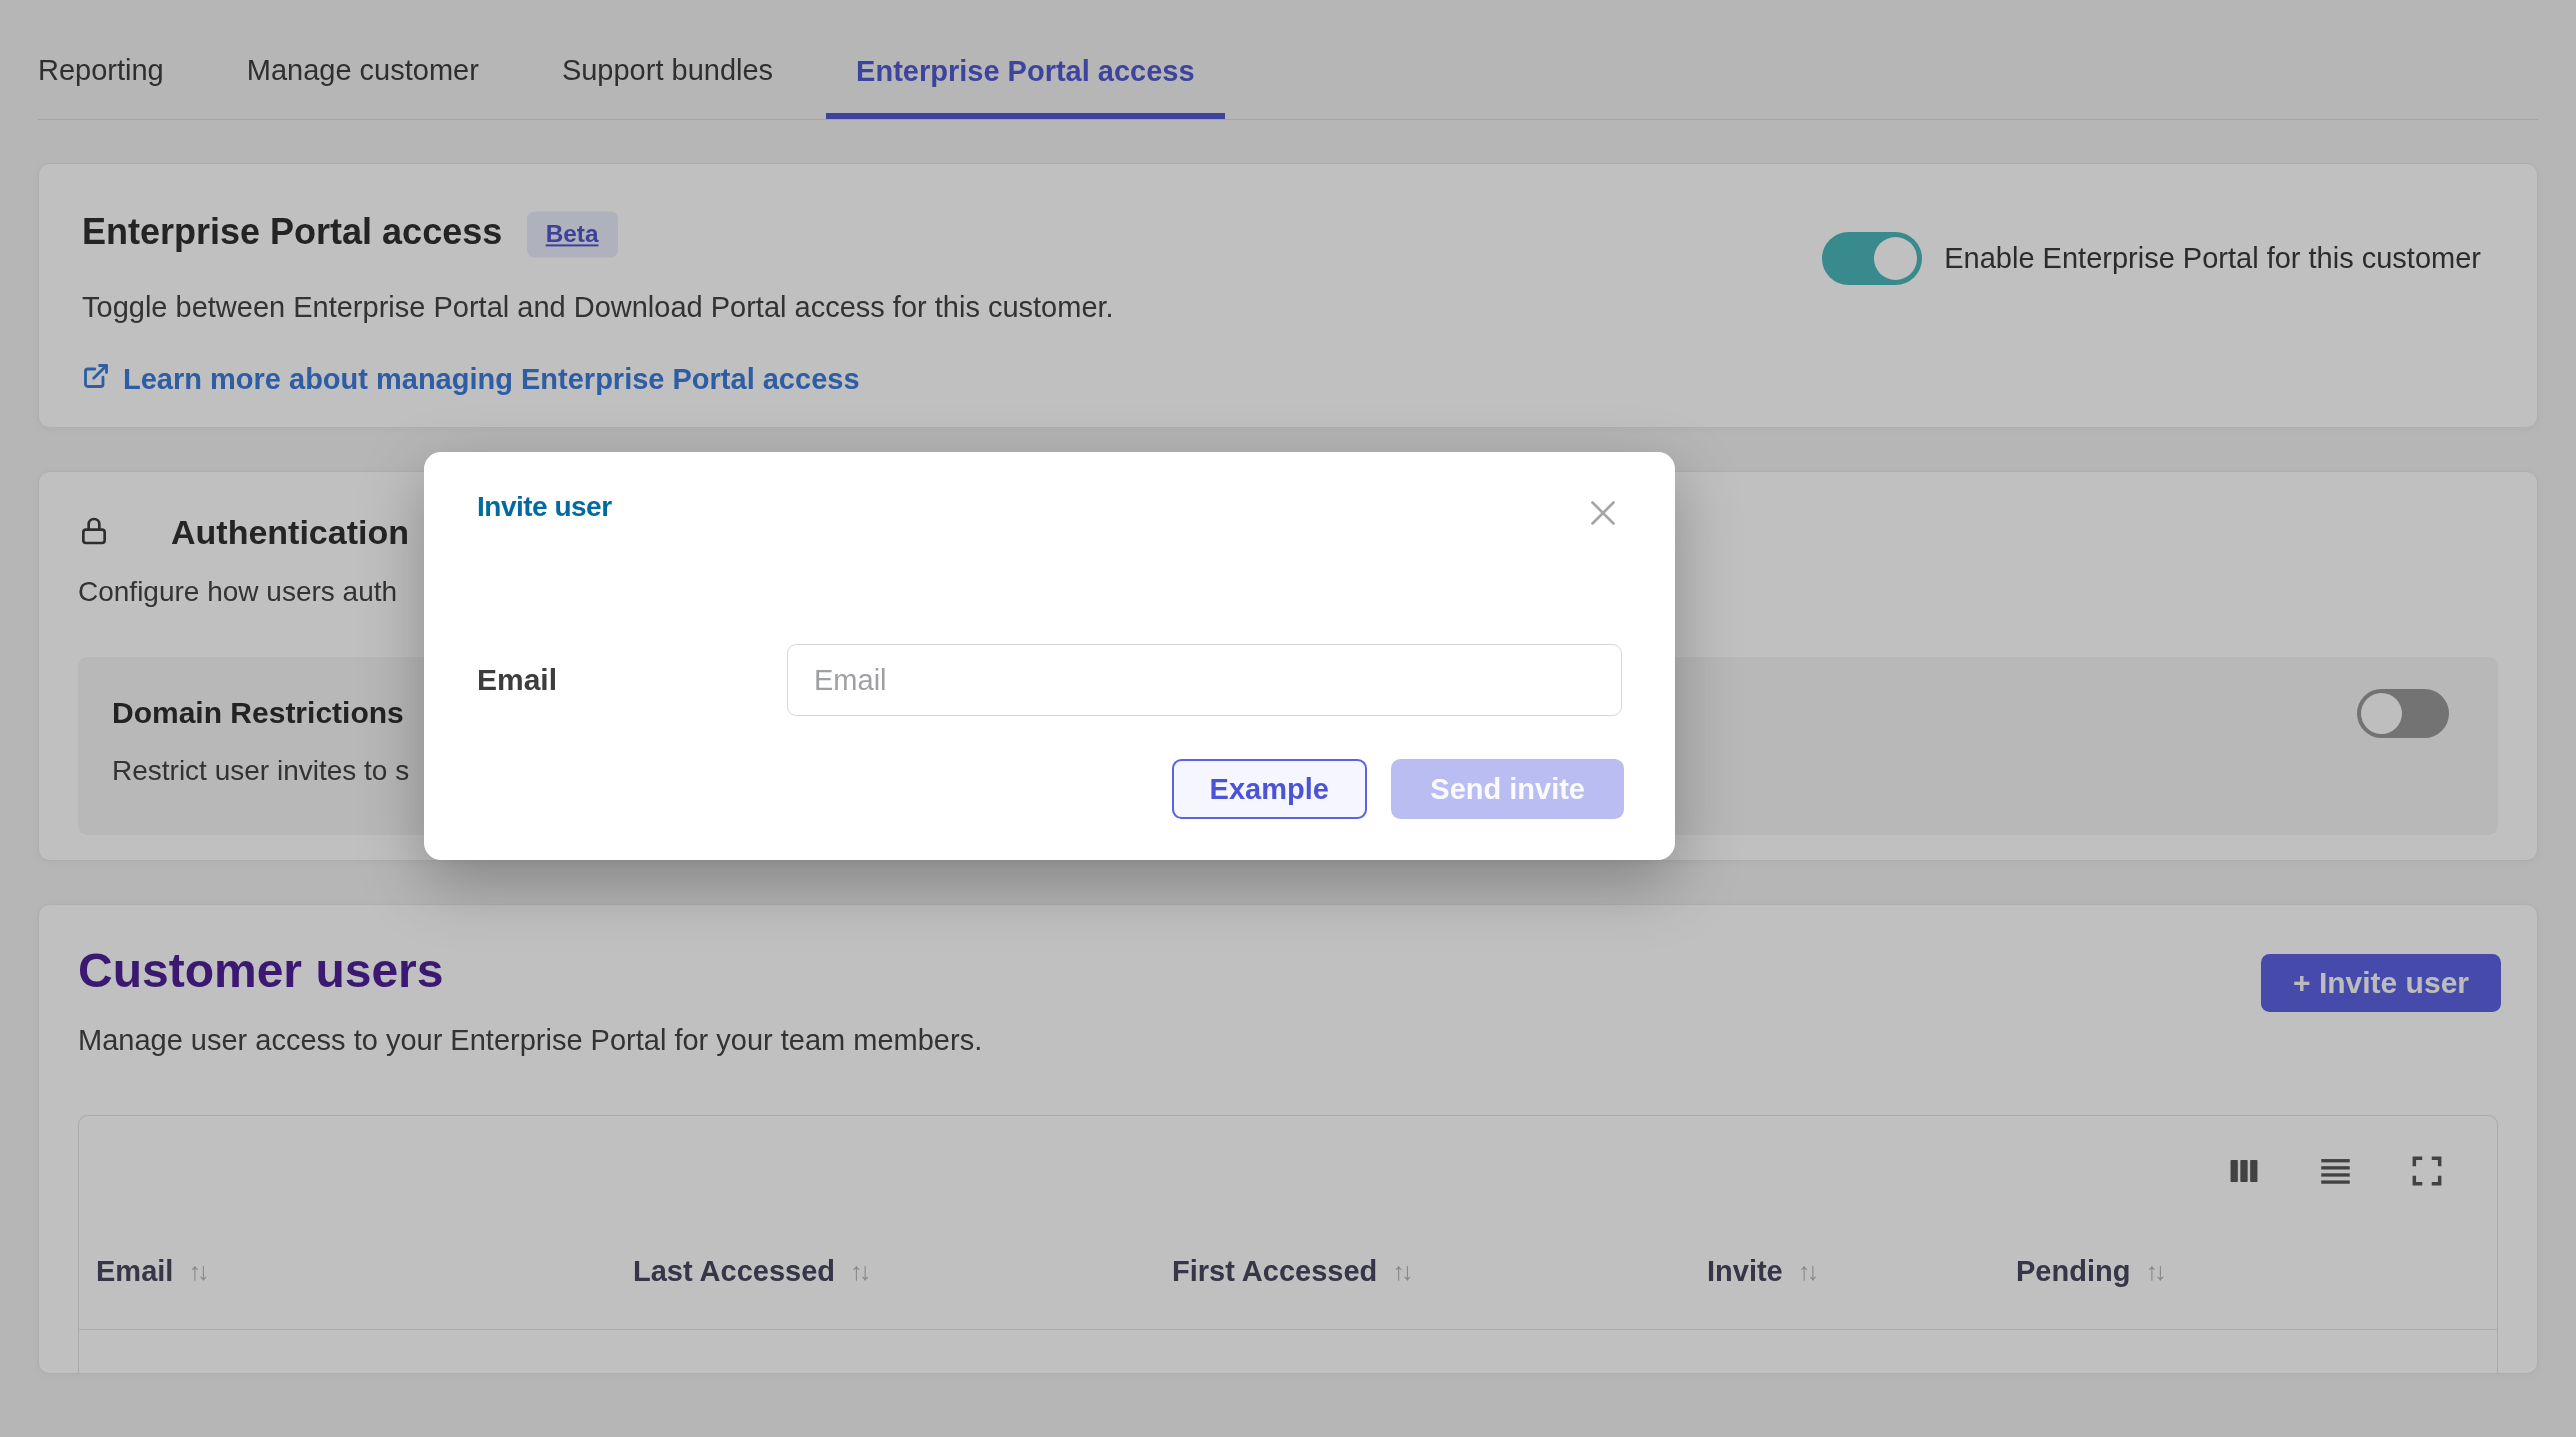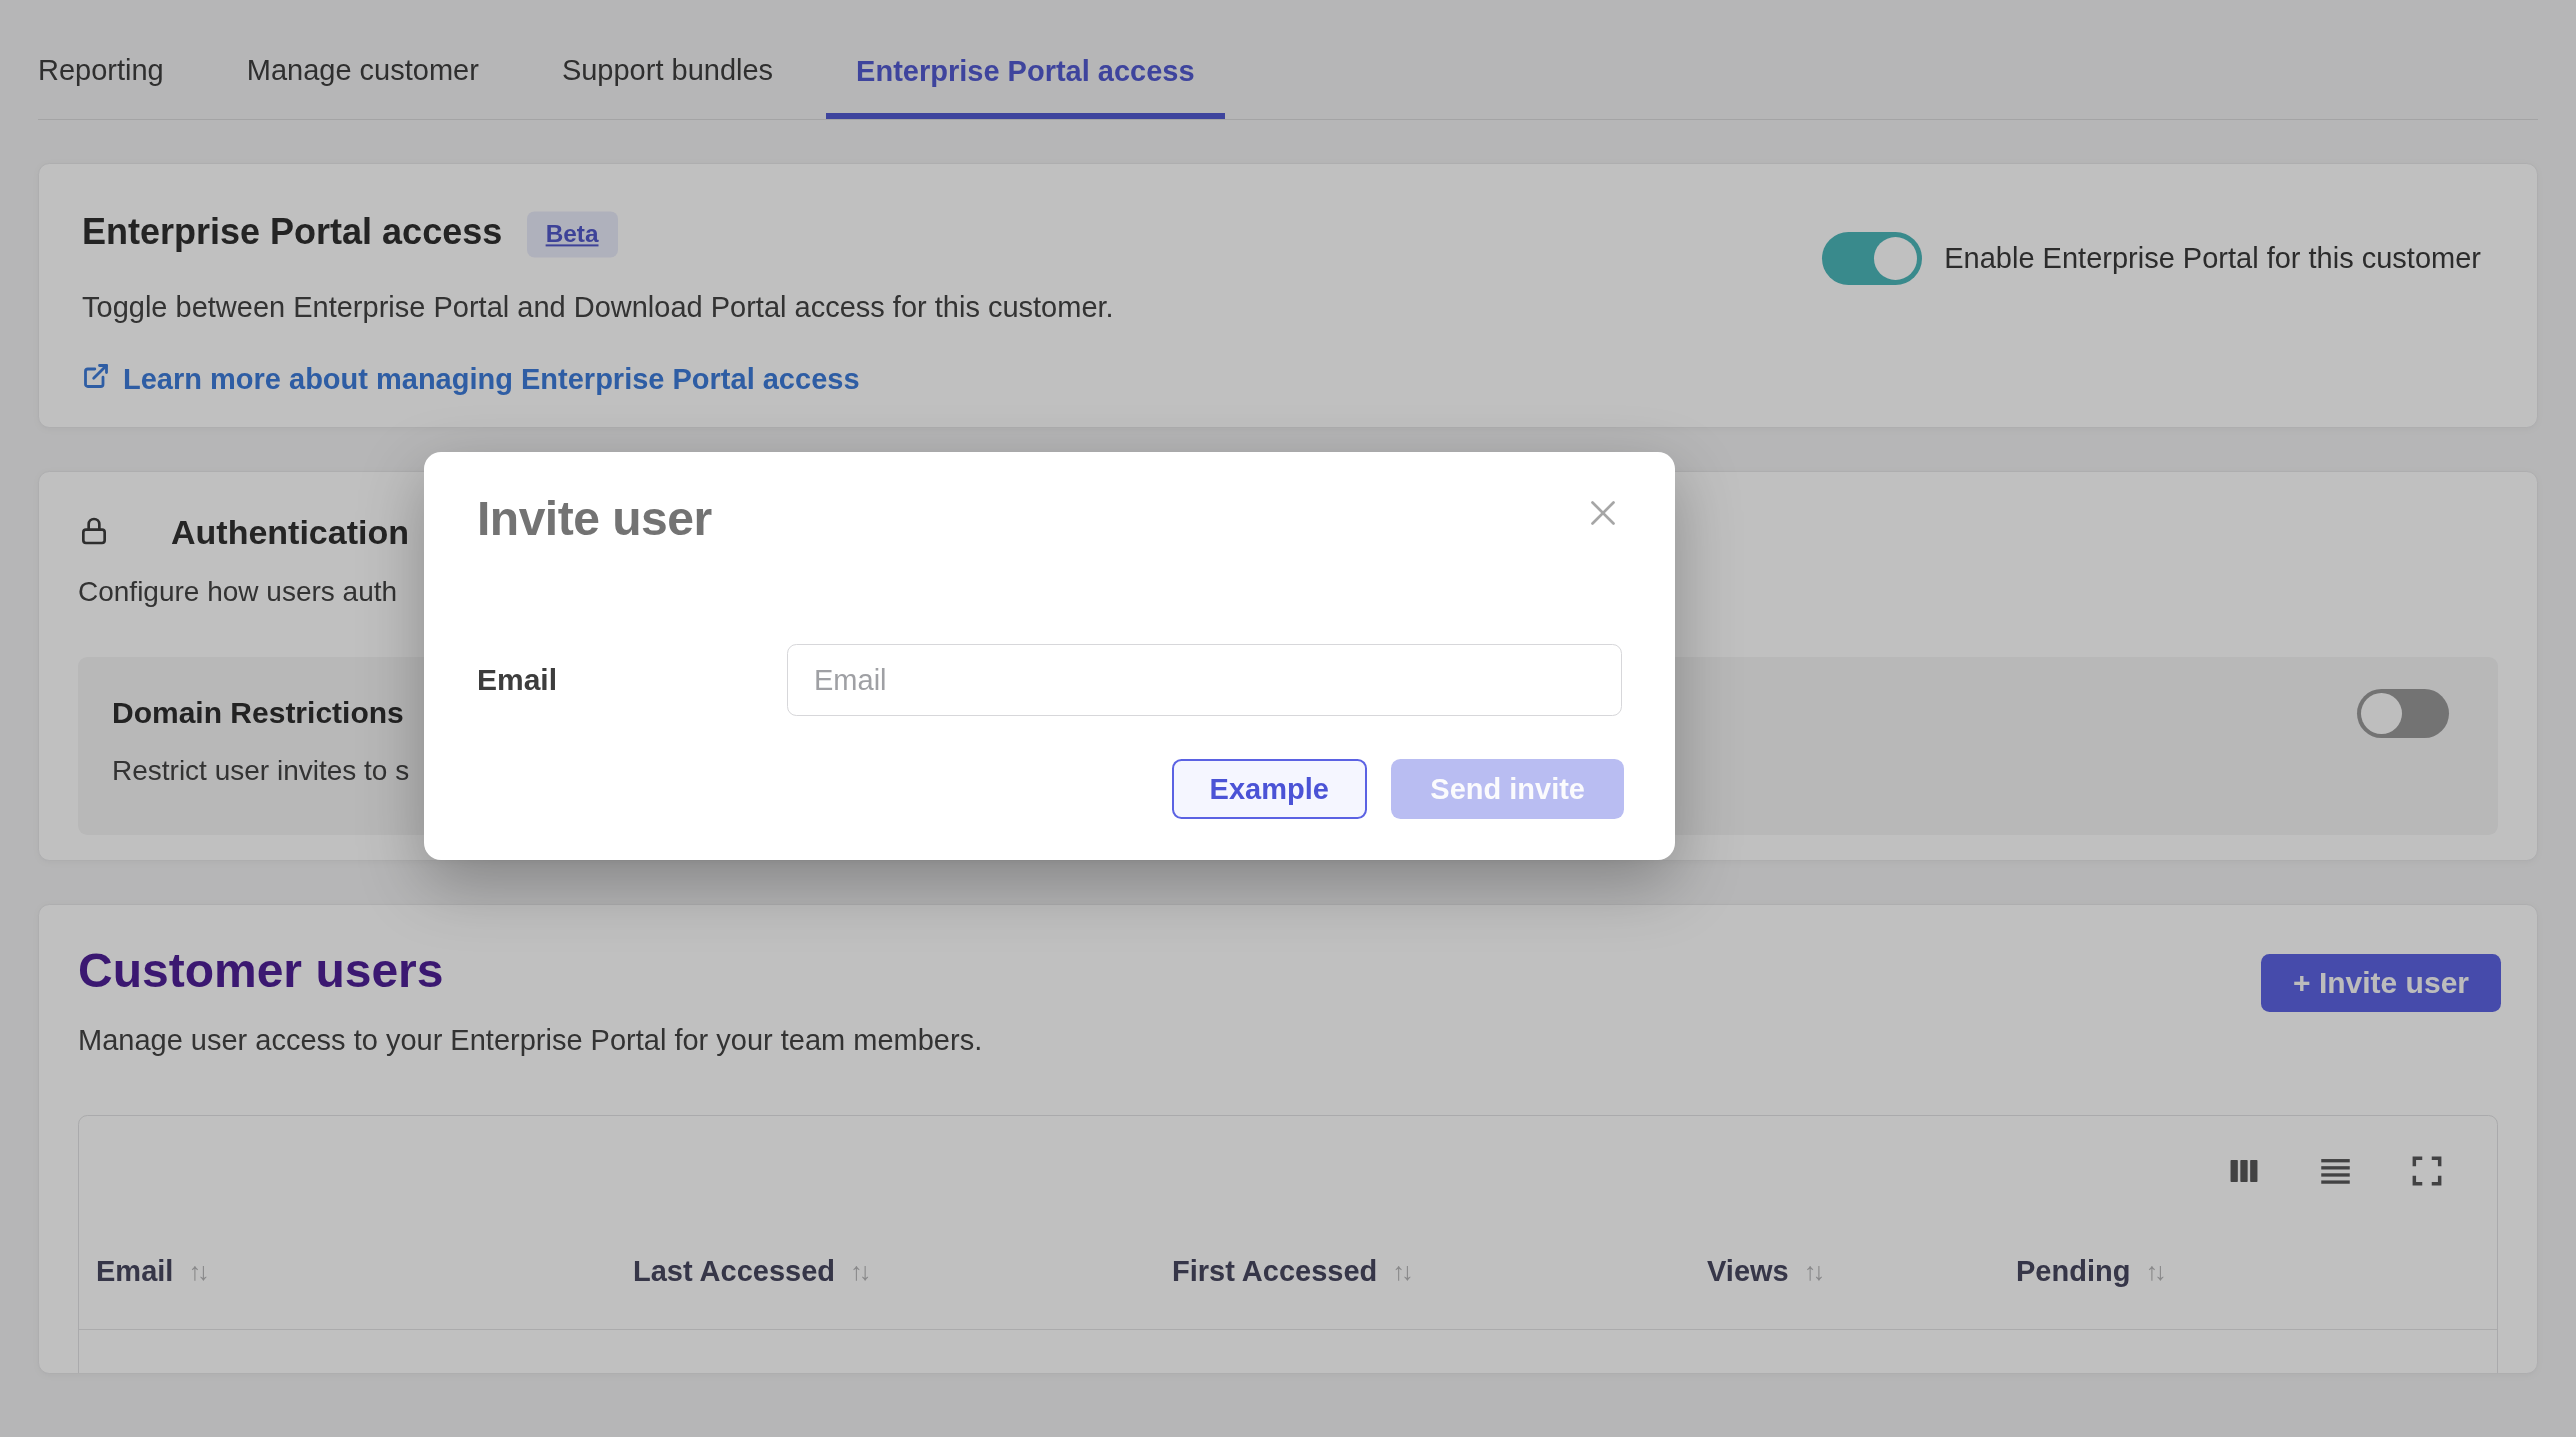--- a/index.html
+++ b/index.html
@@ -92,21 +92,21 @@
   .th { display:flex; align-items:center; gap:15px; font-size:29px; font-weight:700; color:#45455e; }
   .sort { font-size:25px; color:#b5b5b7; letter-spacing:-3.8px; cursor:pointer; user-select:none; }
 
   
   .overlay { position:absolute; inset:0; background:rgba(10,10,12,0.26); z-index:50; }
   .modal {
     position:absolute; left:424px; top:452px; width:1251px; height:408px;
     background:#fff; border-radius:17px; z-index:60;
     box-shadow:0 22.5px 66px rgba(0,0,0,0.28);
   }
-  .modal-title { position:absolute; left:53px; top:39px; font-size:48px; font-weight:700; color:#737373; letter-spacing:-0.5px; }
+  .modal-title { position:absolute; left:53px; top:39px; font-size:28px; font-weight:700; color:#0369a1; letter-spacing:-0.5px; }
   .modal-close { position:absolute; right:54px; top:43px; cursor:pointer; }
   .modal-form { position:absolute; left:53px; right:53px; top:192px; display:flex; }
   .field-label { font-size:30px; font-weight:700; color:#3d3d3d; width:310px; line-height:72px; }
   .field-input {
     flex:1; height:72px; border:1.9px solid #d7d7da; border-radius:9.4px;
     padding:0 26px; font-size:29px; color:#333;
     font-family:"Liberation Sans", sans-serif; outline:none; background:#fff;
   }
   .field-input::placeholder { color:#9fa0a4; }
   .modal-actions { position:absolute; right:51px; top:307px; display:flex; gap:24.4px; }
@@ -209,21 +209,21 @@
         </div>
         <div class="th">
           <span>Last Accessed</span>
           <span class="sort">↑↓</span>
         </div>
         <div class="th">
           <span>First Accessed</span>
           <span class="sort">↑↓</span>
         </div>
         <div class="th">
-          <span>Views</span>
+          <span>Invite</span>
           <span class="sort">↑↓</span>
         </div>
         <div class="th">
           <span>Pending</span>
           <span class="sort">↑↓</span>
         </div>
       </div>
 
     </div>
   </div>

